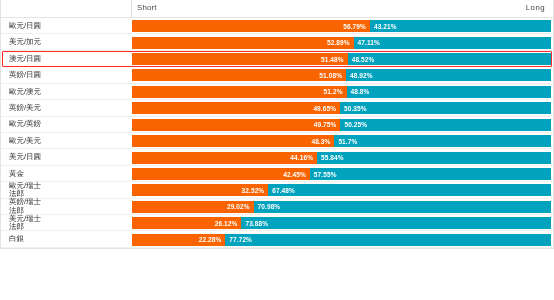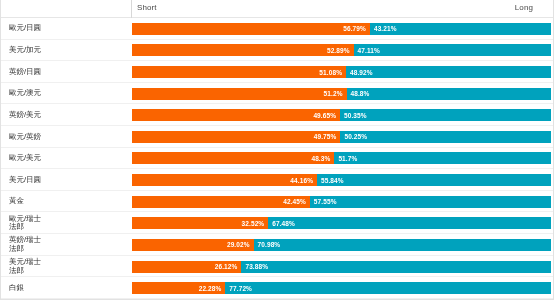--- a/index.html
+++ b/index.html
@@ -8,21 +8,21 @@
     width: 554px;
     height: 300px;
     overflow: hidden;
     background: #ffffff;
     font-family: "Liberation Sans", "DejaVu Sans", sans-serif;
   }
 
   #sentiment-widget {
     position: relative;
     width: 554px;
-    height: 300px;
+    height: 249px;
     background: #ffffff;
     border: 1px solid #e2e2e2;
     border-top: none;
     display: flex;
     flex-direction: column;
   }
 
   
   .chart-header {
     position: relative;
@@ -34,25 +34,26 @@
   .chart-header .hdr-short {
     position: absolute;
     left: 136px;
     top: 3px;
     font-size: 8px;
     color: #4a4a4a;
     letter-spacing: .1px;
   }
   .chart-header .hdr-long {
     position: absolute;
-    right: 20px;
+    right: 8px;
     top: 3px;
     font-size: 8px;
     color: #4a4a4a;
     letter-spacing: .1px;
+    font-family: Liberation Mono, monospace;
   }
   .hdr-divider {
     position: absolute;
     left: 130px;
     top: 0;
     width: 1px;
     height: 18px;
     background: #d8d8d8;
   }
 
@@ -170,20 +171,32 @@
         <div class="row-label">美元/加元</div>
         <div class="bars">
           <div class="bar bar-short" style="width: 52.89%; background: rgb(250, 100, 0);">
             <span class="bar-val">52.89%</span>
           </div>
           <div class="bar bar-long" style="width: 47.11%; background: rgb(0, 162, 189);">
             <span class="bar-val">47.11%</span>
           </div>
         </div>
       </div>
+      <div class="row highlighted">
+        <div class="rowbg-line"></div>
+        <div class="row-label">澳元/日圓</div>
+        <div class="bars">
+          <div class="bar bar-short" style="width: 51.48%; background: rgb(250, 100, 0);">
+            <span class="bar-val">51.48%</span>
+          </div>
+          <div class="bar bar-long" style="width: 48.52%; background: rgb(0, 162, 189);">
+            <span class="bar-val">48.52%</span>
+          </div>
+        </div>
+      </div>
       <div class="row">
         <div class="rowbg-line"></div>
         <div class="row-label">英鎊/日圓</div>
         <div class="bars">
           <div class="bar bar-short" style="width: 51.08%; background: rgb(250, 100, 0);">
             <span class="bar-val">51.08%</span>
           </div>
           <div class="bar bar-long" style="width: 48.92%; background: rgb(0, 162, 189);">
             <span class="bar-val">48.92%</span>
           </div>

